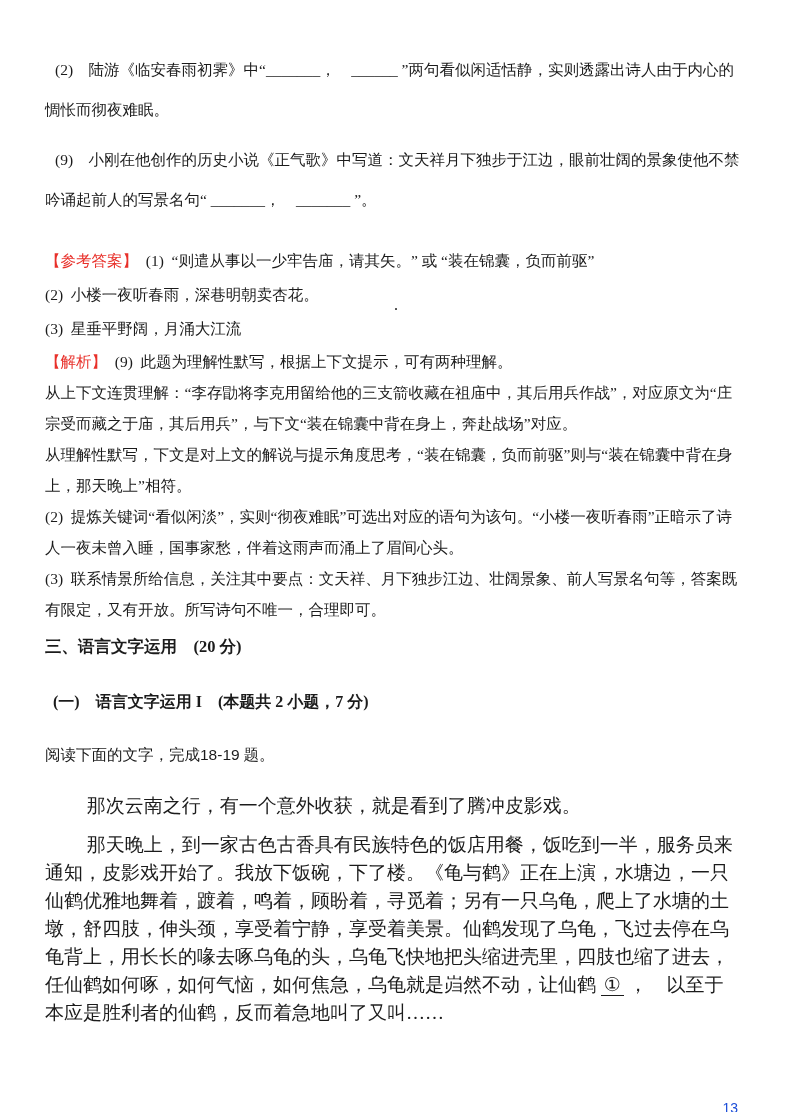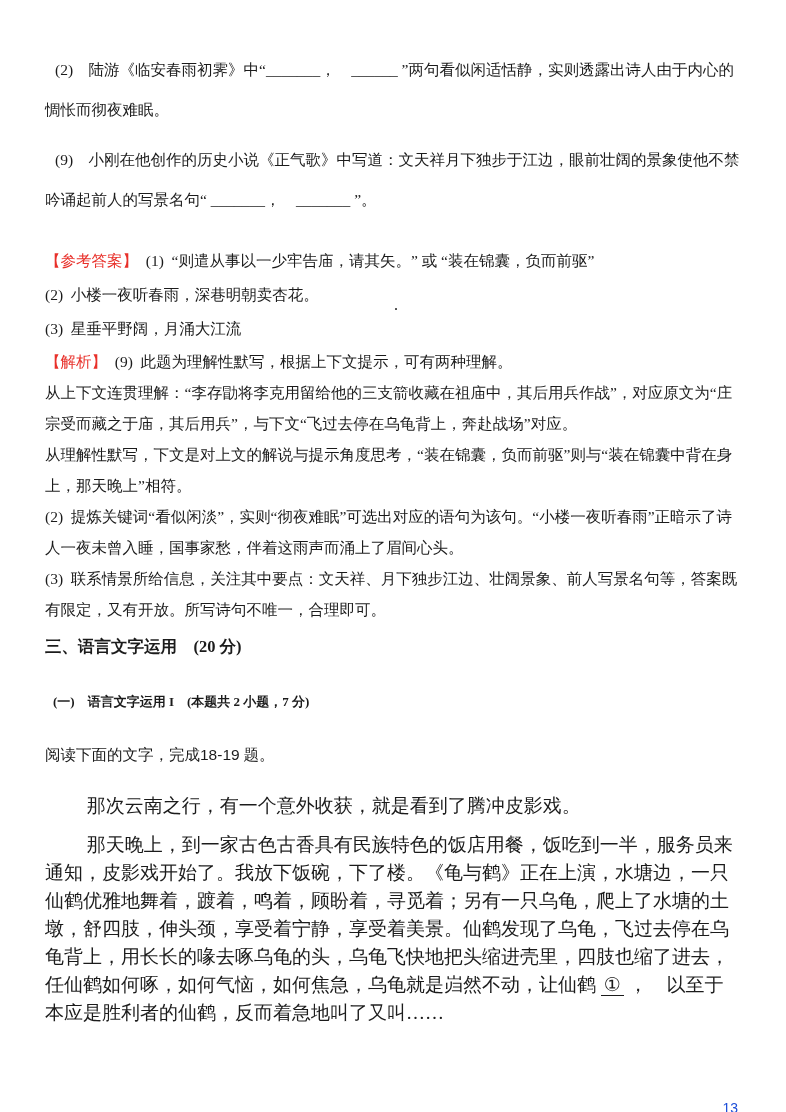--- a/index.html
+++ b/index.html
@@ -26,21 +26,21 @@
   .red { color: var(--accent-red, #e8302a); }
 
   .heading {
     margin-top: 10px !important;
     font-size: 16.5px;
     font-weight: bold;
     line-height: 24px;
   }
   .subheading {
     margin-top: 31px !important;
-    font-size: 13px;
+    font-size: 16px;
     font-weight: bold;
     line-height: 24px;
     text-indent: 8px;
   }
   .instruction {
     margin-top: 29px !important;
     font-size: 15.5px;
     line-height: 24px;
   }
   .sans { font-family: "Liberation Sans", "DejaVu Sans", sans-serif; }
@@ -89,21 +89,21 @@
     <p class="q q3">(9)　小刚在他创作的历史小说《正气歌》中写道：文天祥月下独步于江边，眼前壮阔的景象使他不禁吟诵起前人的写景名句“ _______，　_______ ”。</p>
 
     <div class="answers">
       <p><span class="red">【参考答案】</span><span>  (1)  “则遣从事以一少牢告庙，请其矢。” 或 “装在锦囊，负而前驱”</span></p>
       <p>(2)  小楼一夜听春雨，深巷明朝卖杏花。</p>
       <p>(3)  星垂平野阔，月涌大江流</p>
     </div>
 
     <div class="analysis">
       <p><span class="red">【解析】</span><span>  (9)  此题为理解性默写，根据上下文提示，可有两种理解。</span></p>
-      <p>从上下文连贯理解：“李存勖将李克用留给他的三支箭收藏在祖庙中，其后用兵作战”，对应原文为“庄宗受而藏之于庙，其后用兵”，与下文“飞过去停在乌龟背上，奔赴战场”对应。</p>
+      <p>从上下文连贯理解：“李存勖将李克用留给他的三支箭收藏在祖庙中，其后用兵作战”，对应原文为“庄宗受而藏之于庙，其后用兵”，与下文“装在锦囊中背在身上，奔赴战场”对应。</p>
       <p>从理解性默写，下文是对上文的解说与提示角度思考，“装在锦囊，负而前驱”则与“装在锦囊中背在身上，那天晚上”相符。</p>
       <p>(2)  提炼关键词“看似闲淡”，实则“彻夜难眠”可选出对应的语句为该句。“小楼一夜听春雨”正暗示了诗人一夜未曾入睡，国事家愁，伴着这雨声而涌上了眉间心头。</p>
       <p>(3)  联系情景所给信息，关注其中要点：文天祥、月下独步江边、壮阔景象、前人写景名句等，答案既有限定，又有开放。所写诗句不唯一，合理即可。</p>
     </div>
 
     <p class="heading">三、语言文字运用　(20 分)</p>
     <p class="subheading">(一)　语言文字运用 I　(本题共 2 小题，7 分)</p>
 
     <p class="instruction"><span>阅读下面的文字，完成</span><span class="sans">18-19</span><span> 题。</span></p>
 

